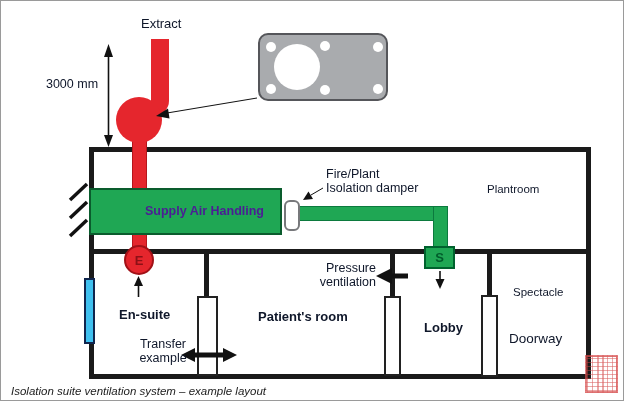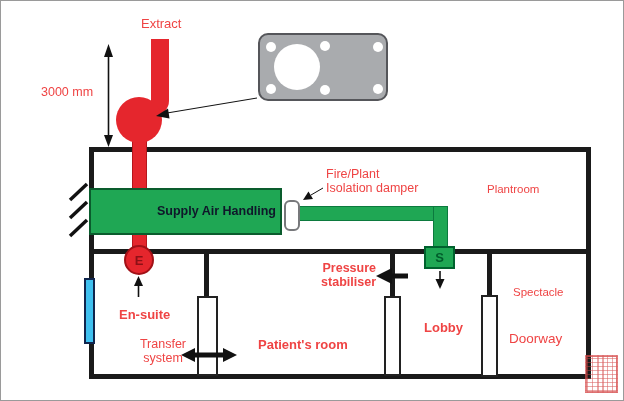--- a/index.html
+++ b/index.html
@@ -18,22 +18,22 @@
   .fan{position:absolute; left:115px; top:96px; width:46px; height:46px;
     border-radius:50%; background:#e5262d; z-index:3;}
   .e-circle{position:absolute; left:123px; top:244px; width:30px; height:30px;
     border-radius:50%; background:#e5262d; border:2px solid #a11117; box-sizing:border-box;
     z-index:5; display:flex; align-items:center; justify-content:center;
     font-weight:bold; font-size:13px; color:#8c1016;}
   
   .ahu{position:absolute; left:88px; top:187px; width:193px; height:47px;
     background:#1fa754; border:2px solid #0a5c2d; box-sizing:border-box; z-index:4;
     display:flex; flex-direction:column; justify-content:center;
-    text-align:right; padding-right:4px; font-size:12.5px; line-height:14.5px;
-    color:#0f172a; font-weight:bold;}
+    text-align:right; padding-right:16px; font-size:12.5px; line-height:14.5px;
+    color:#4c1d95; font-weight:bold;}
   .duct-h{position:absolute; left:297px; top:205px; width:150px; height:15px;
     background:#1fa754; border:1px solid #0c7a3e; box-sizing:border-box; z-index:3;}
   .duct-v{position:absolute; left:432px; top:205px; width:15px; height:43px;
     background:#1fa754; border:1px solid #0c7a3e; box-sizing:border-box; z-index:3;}
   .s-box{position:absolute; left:423px; top:245px; width:31px; height:23px;
     background:#1fa754; border:2px solid #00622e; box-sizing:border-box; z-index:5;
     display:flex; align-items:center; justify-content:center;
     font-weight:bold; font-size:13px; color:#005c2b;}
   .damper{position:absolute; left:283px; top:199px; width:16px; height:31px;
     background:#fff; border:2px solid #77787b; border-radius:6px; box-sizing:border-box; z-index:5;}
@@ -48,21 +48,21 @@
   .plate .hole{position:absolute; left:14px; top:9px; width:46px; height:46px;
     border-radius:50%; background:#fff;}
   .plate .bolt{position:absolute; width:10px; height:10px; border-radius:50%; background:#fff;}
   
   .stamp{position:absolute; left:584px; top:354px; width:33px; height:38px; z-index:8;
     border:2px solid rgba(214,73,73,.8); box-sizing:border-box; opacity:.85;
     background-image:
       repeating-linear-gradient(90deg, rgba(210,70,70,.55) 0 1.5px, transparent 1.5px 5px),
       repeating-linear-gradient(0deg, rgba(210,70,70,.55) 0 1.5px, transparent 1.5px 4px);}
   
-  .lbl{position:absolute; white-space:nowrap; z-index:7; font-size:12.5px; color:#ef4444;}
+  .lbl{position:absolute; white-space:nowrap; z-index:7; font-size:12.5px; color:#0f172a;}
   .lbl.b{font-weight:bold; font-size:13px;}
   .lbl.small{font-size:11.5px;}
   .lbl.two{line-height:14px; white-space:pre;}
   .caption{position:absolute; left:10px; top:384px; z-index:7;
     font-style:italic; font-size:11.5px; color:#222; white-space:nowrap;}
   svg.overlay{position:absolute; left:0; top:0; z-index:6; pointer-events:none;}
 </style>
 </head>
 <body>
 
@@ -142,27 +142,28 @@
       <polygon points="236,354 222,347 222,361" stroke="none"></polygon>
     </g>
     <g stroke="#111">
       <line x1="69" y1="199" x2="86" y2="183" stroke-width="3.5"></line>
       <line x1="69" y1="217" x2="86" y2="201" stroke-width="3.5"></line>
       <line x1="69" y1="235" x2="86" y2="219" stroke-width="3.5"></line>
     </g>
   </svg>
 
   <div class="lbl" style="left:140px; top:15px; font-size:13px;">Extract</div>
-  <div class="lbl" style="left:40px; top:84px; width:62px; text-align:left;">3000 mm</div>
+  <div class="lbl" style="left:40px; top:76px; width:62px; text-align:center;">3000 mm</div>
   <div class="lbl two" style="left:325px; top:166px;"><span>Fire/Plant</span><br><span>Isolation damper</span></div>
   <div class="lbl small" style="left:486px; top:182px;">Plantroom</div>
-  <div class="lbl two" style="left:315px; top:260px; width:60px; text-align:right;font-weight:bold;"><span>Pressure</span><br><span>stabiliser</span></div>
+  <div class="lbl two" style="left:315px; top:260px; width:60px; text-align:right;"><span>Pressure</span><br><span>ventilation</span></div>
   <div class="lbl b" style="left:118px; top:306px;">En-suite</div>
-  <div class="lbl b" style="left:257px; top:336px;">Patient's room</div>
-  <div class="lbl two" style="left:132px; top:336px; width:60px; text-align:center;"><span>Transfer</span><br><span>system</span></div>
+  <div class="lbl b" style="left:257px; top:308px;">Patient's room</div>
+  <div class="lbl two" style="left:132px; top:336px; width:60px; text-align:center;"><span>Transfer</span><br><span>example</span></div>
   <div class="lbl b" style="left:423px; top:319px;">Lobby</div>
   <div class="lbl small" style="left:512px; top:285px;">Spectacle</div>
   <div class="lbl" style="left:508px; top:330px; font-size:13.5px;text-align:right;">Doorway</div>
 
+  <div class="caption">Isolation suite ventilation system – example layout</div>
 
   <div class="stamp"></div>
 
 </div>
 
 </body></html>

